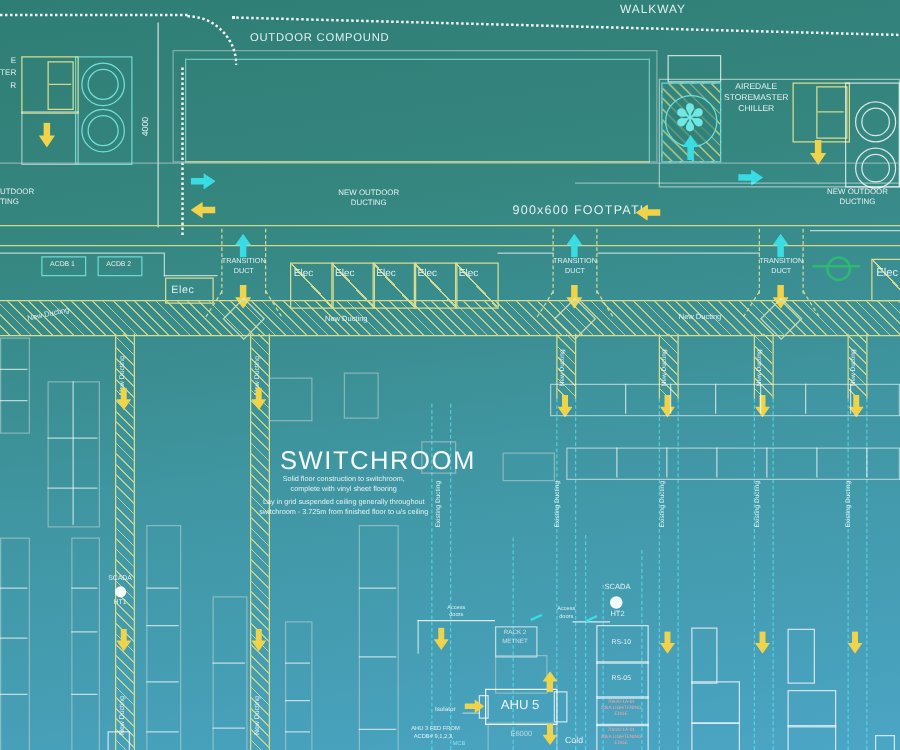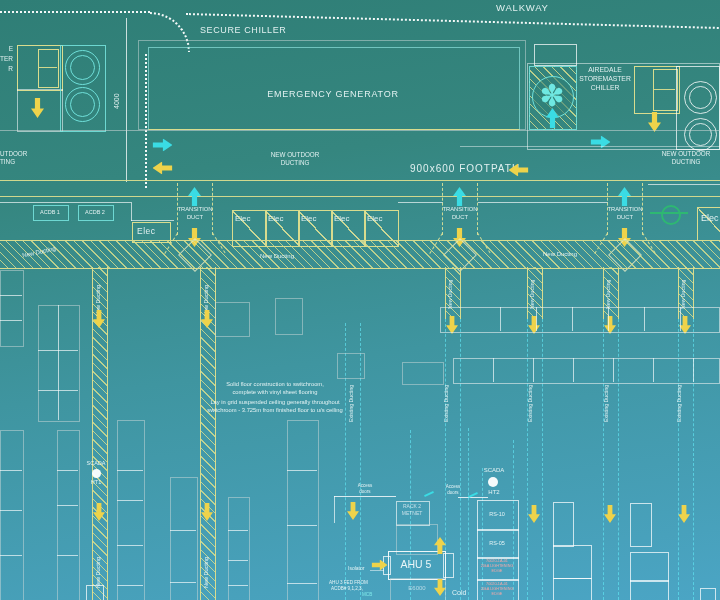--- a/index.html
+++ b/index.html
@@ -32,28 +32,27 @@
 </head>
 <body>
 
 <div id="canvas">
 
   <div class="dotw" style="left:0;top:11px;width:150px;"></div>
   <div class="abs" style="left:110px;top:12px;width:76px;height:76px;border:2px dotted rgba(255,255,255,.95);border-radius:50%;clip-path:polygon(50% 0,100% 0,100% 50%,50% 50%);"></div>
   <div class="dotw" style="left:186px;top:13px;width:536px;transform:rotate(1.5deg);transform-origin:left top;"></div>
   <div class="dotv" style="left:145px;top:54px;height:134px;"></div>
   <div class="t" style="left:496px;top:3px;font-size:9.5px;letter-spacing:.8px;">WALKWAY</div>
-  <div class="t" style="left:200px;top:25px;font-size:9px;letter-spacing:.6px;">SECURE CHILLER</div>
+  <div class="t" style="left:200px;top:25px;font-size:9px;letter-spacing:.6px;">OUTDOOR COMPOUND</div>
 
   <div class="vl" style="left:126px;top:18px;height:164px;background:rgba(255,255,255,.75);"></div>
   <div class="t vt" style="left:113px;top:84px;height:34px;font-size:7px;">4000</div>
 
   <div class="bg1" style="left:138px;top:40px;width:386px;height:88px;"></div>
   <div class="abs" style="left:148px;top:47px;width:370px;height:81px;border:1px solid rgba(140,225,220,.7);border-bottom-color:#D9DC8E;"></div>
-  <div class="t ctr" style="left:148px;top:89px;width:370px;font-size:9px;letter-spacing:.8px;">EMERGENCY GENERATOR</div>
 
   <div class="t rt" style="left:0;top:45px;width:13px;font-size:6.5px;">E</div>
   <div class="t rt" style="left:0;top:55px;width:13px;font-size:6.5px;">TER</div>
   <div class="t rt" style="left:0;top:65px;width:13px;font-size:6.5px;">R</div>
   <div class="by" style="left:17px;top:45px;width:44px;height:44px;"></div>
   <div class="by" style="left:38px;top:49px;width:19px;height:37px;"></div>
   <div class="hl hly" style="left:39px;top:67px;width:18px;"></div>
   <div class="bw" style="left:17px;top:89px;width:44px;height:41px;border-color:rgba(255,255,255,.55);"></div>
   <div class="arrow ay" style="left:31px;top:98px;width:13px;height:20px;"></div>
   <div class="bc" style="left:60px;top:45px;width:44px;height:85px;"></div>
@@ -200,20 +199,21 @@
   <div class="dashc" style="left:603px;top:319px;height:281px;"></div>
   <div class="dashc" style="left:618px;top:319px;height:281px;"></div>
   <div class="dashc" style="left:678px;top:319px;height:281px;"></div>
   <div class="dashc" style="left:693px;top:319px;height:281px;"></div>
   <div class="t vt" style="left:349px;top:378px;height:50px;font-size:5.2px;">Existing Ducting</div>
   <div class="t vt" style="left:444px;top:378px;height:50px;font-size:5.2px;">Existing Ducting</div>
   <div class="t vt" style="left:528px;top:378px;height:50px;font-size:5.2px;">Existing Ducting</div>
   <div class="t vt" style="left:604px;top:378px;height:50px;font-size:5.2px;">Existing Ducting</div>
   <div class="t vt" style="left:677px;top:378px;height:50px;font-size:5.2px;">Existing Ducting</div>
 
+  <div class="t" style="left:224px;top:357px;font-size:20.5px;letter-spacing:1.2px;color:rgba(255,255,255,.95);">SWITCHROOM</div>
   <div class="t ctr" style="left:200px;top:381px;width:150px;font-size:5.8px;">Solid floor construction to switchroom,</div>
   <div class="t ctr" style="left:200px;top:389px;width:150px;font-size:5.8px;">complete with vinyl sheet flooring</div>
   <div class="t ctr" style="left:200px;top:399px;width:150px;font-size:5.8px;">Lay in grid suspended ceiling generally throughout</div>
   <div class="t ctr" style="left:200px;top:407px;width:150px;font-size:5.8px;">switchroom - 3.725m from finished floor to u/s ceiling</div>
 
   <div class="bg1" style="left:215px;top:302px;width:33px;height:33px;"></div>
   <div class="bg1" style="left:275px;top:298px;width:26px;height:35px;"></div>
   <div class="bg1" style="left:337px;top:353px;width:26px;height:24px;"></div>
   <div class="bg1" style="left:402px;top:362px;width:40px;height:21px;"></div>
   <div class="bw" style="left:440px;top:307px;width:278px;height:24px;border-color:rgba(235,240,240,.6);"></div>

